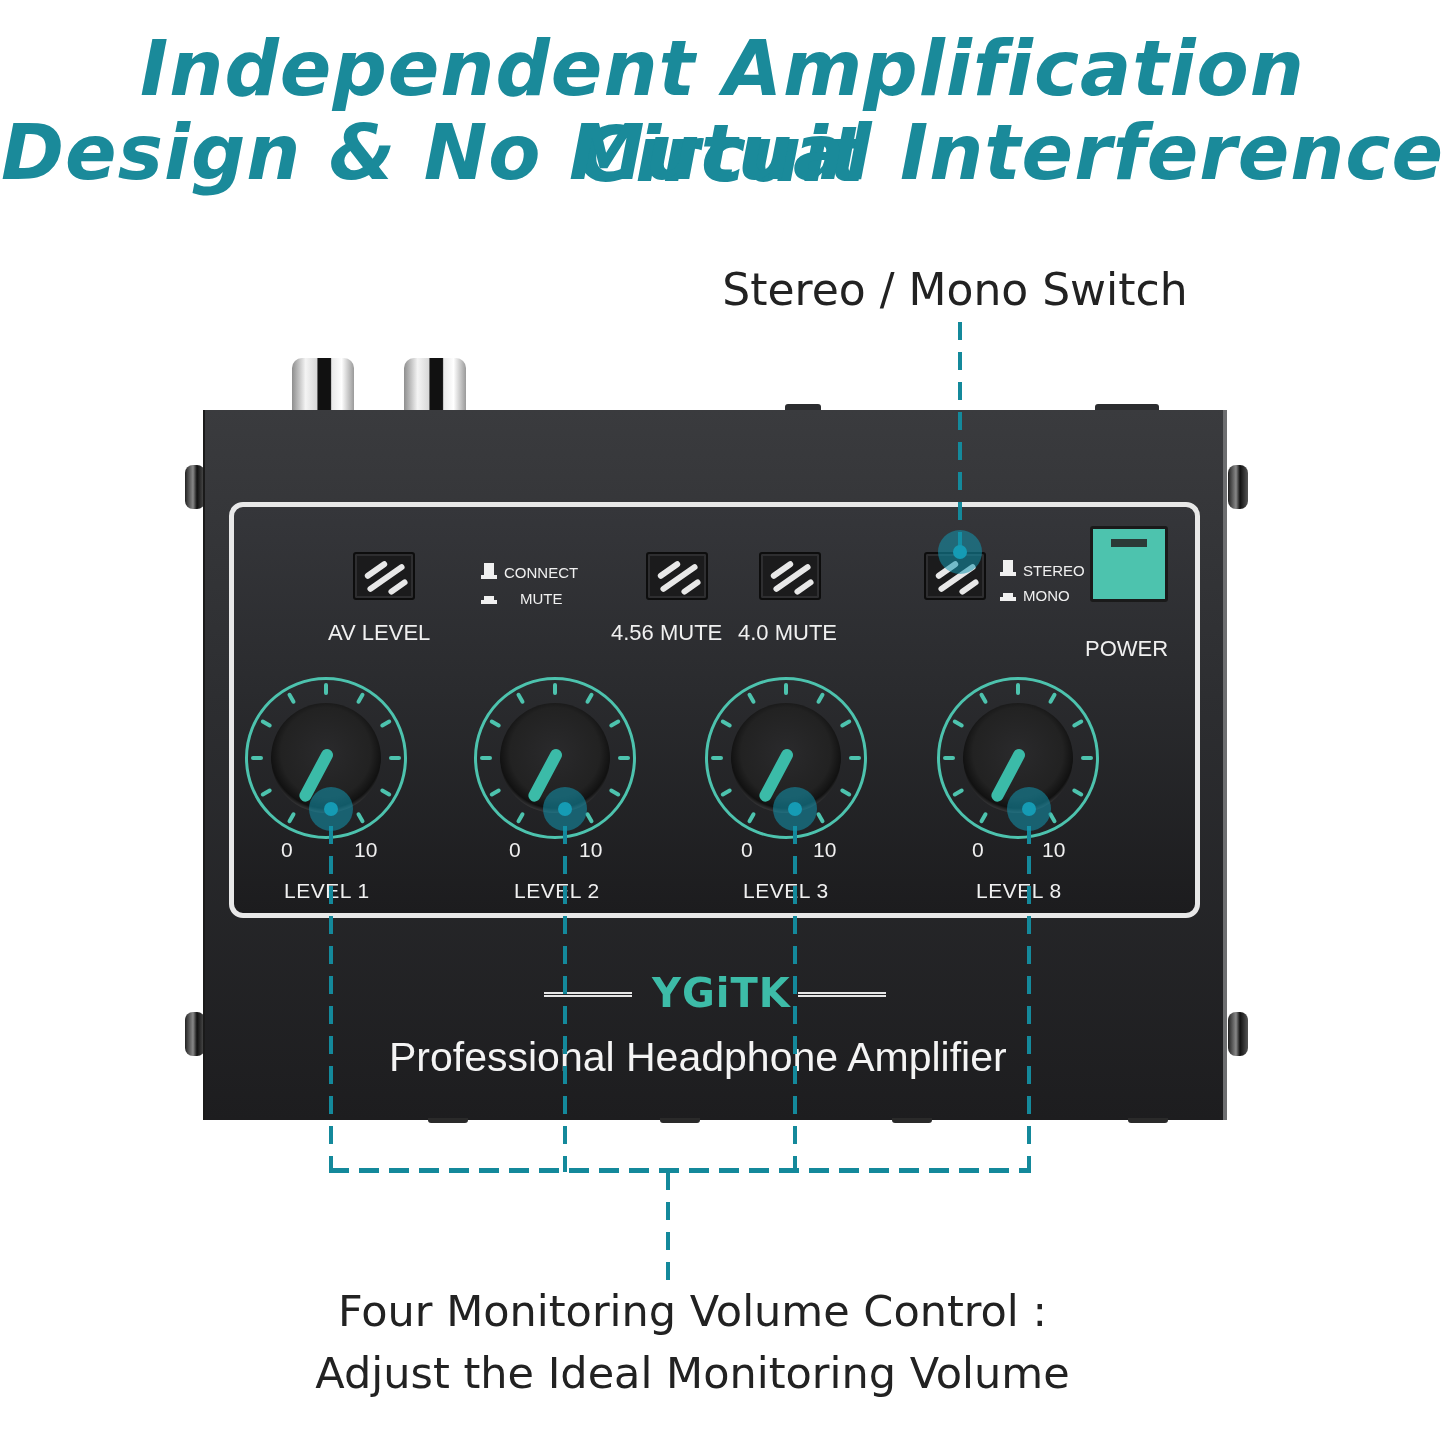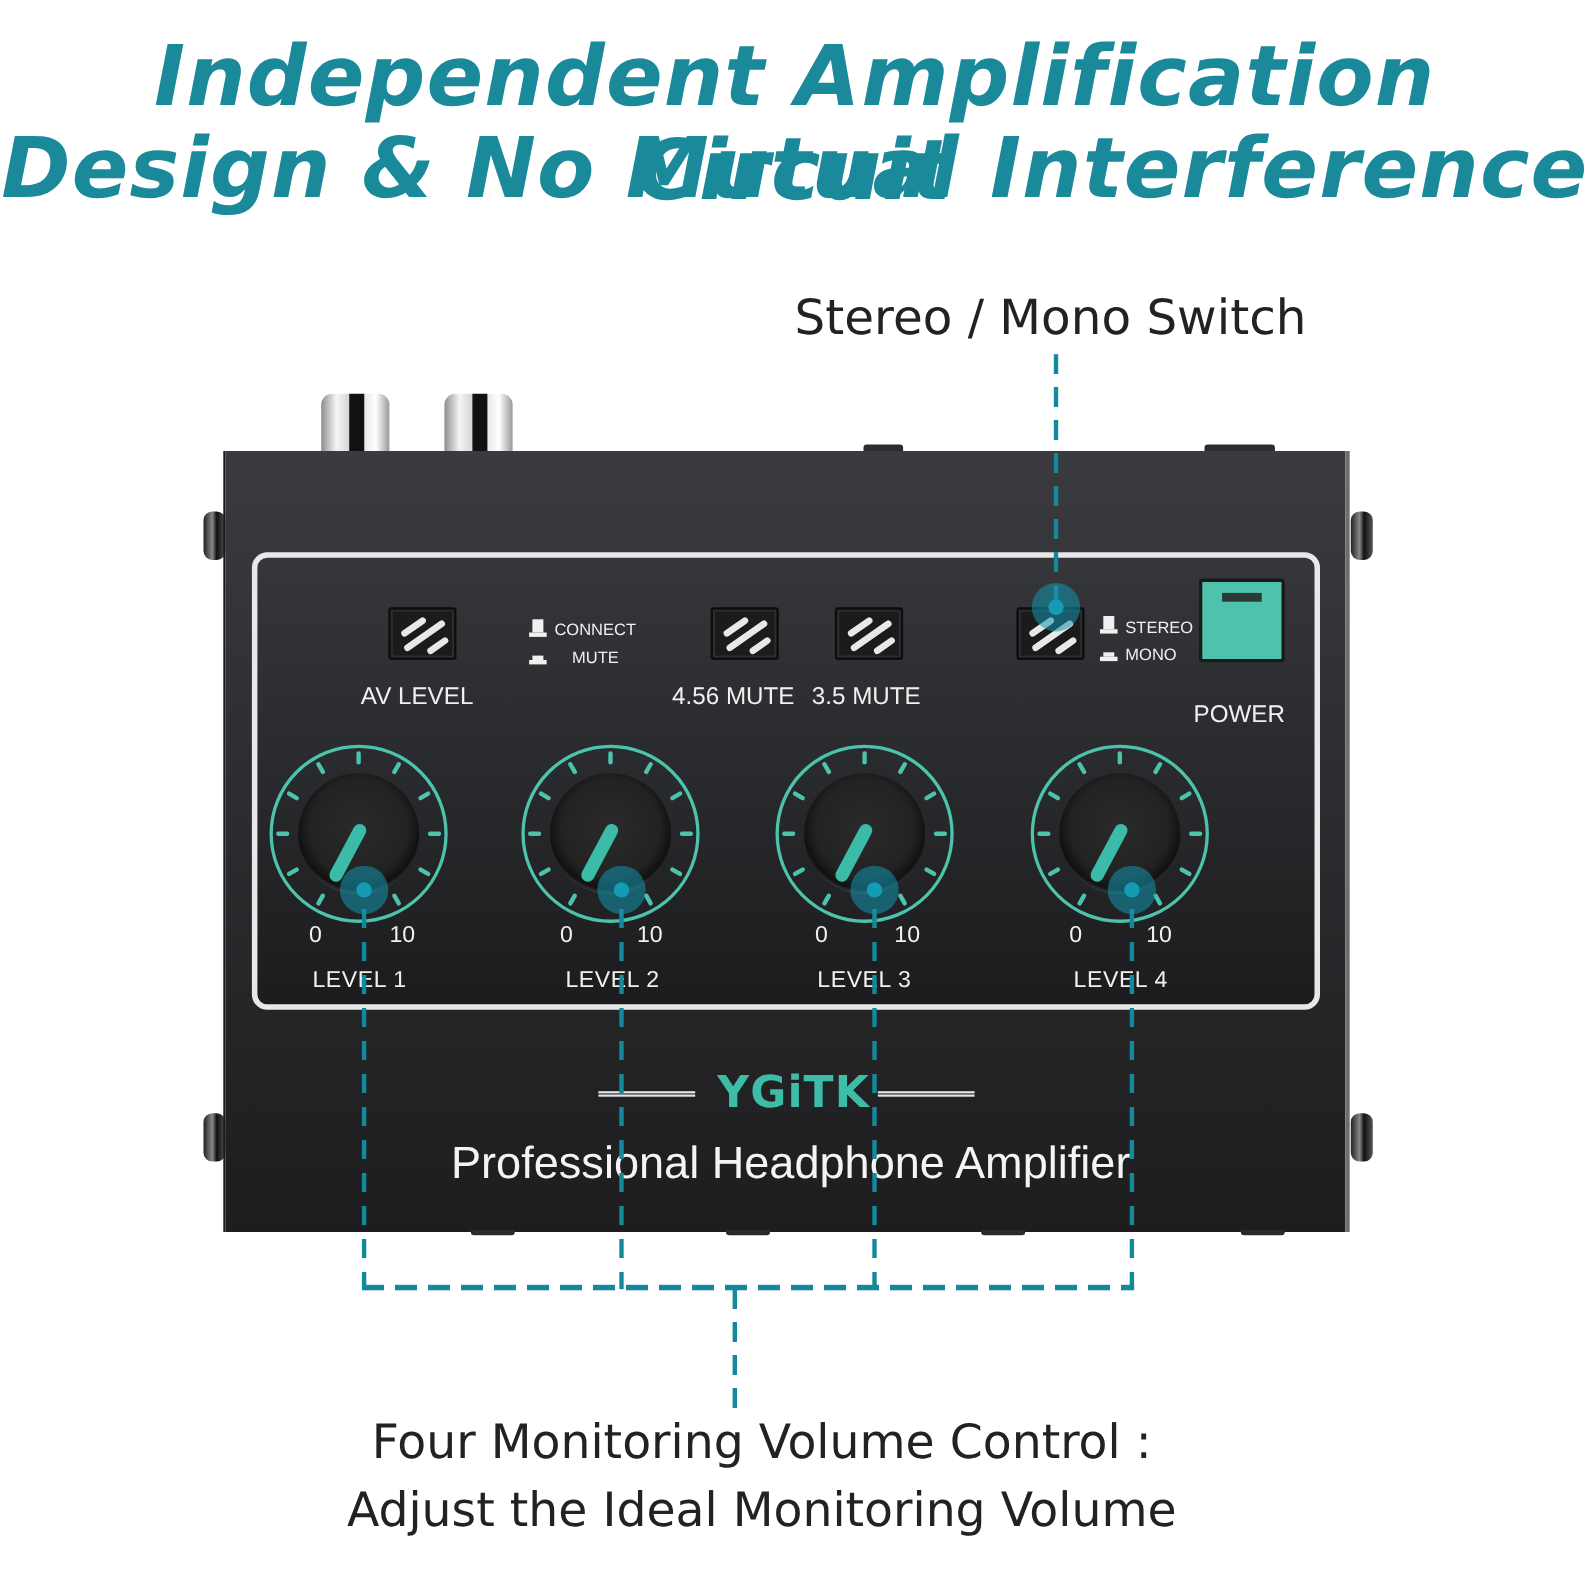--- a/index.html
+++ b/index.html
@@ -80,21 +80,21 @@
 
   .dot { position: absolute; width: 44px; height: 44px; border-radius: 50%; background: rgba(18,150,175,0.55); }
   .dot::after { content: ""; position: absolute; left: 15px; top: 15px; width: 14px; height: 14px; border-radius: 50%; background: #159bb4; }
 
   .vdash { position: absolute; width: 4px; background: repeating-linear-gradient(180deg,#14899b 0 18px,transparent 18px 30px); }
   .hdash { position: absolute; height: 5px; background: repeating-linear-gradient(90deg,#14899b 0 20px,transparent 20px 30px); }
 
   .brand { position: absolute; left: 652px; top: 970px; font-family: "DejaVu Sans", sans-serif; font-weight: bold;
     font-size: 40px; color: #3dbca8; letter-spacing: 1px; }
   .brand-line { position: absolute; height: 5px; border-top: 2px solid #e6e6e6; border-bottom: 2px solid #e6e6e6; }
-  .product { position: absolute; left: 389px; top: 1034px; font-size: 41px; color: #f4f4f4; white-space: nowrap; margin-left: 21px; }
+  .product { position: absolute; left: 389px; top: 1034px; font-size: 41px; color: #f4f4f4; white-space: nowrap; }
 </style>
 </head>
 <body>
 
 <div class="headline l1">Independent Amplification Circuit</div>
 <div class="headline l2">Design &amp; No Mutual Interference</div>
 
 <div class="callout-top">Stereo / Mono Switch</div>
 
 <div class="rca r1"></div>
@@ -132,21 +132,21 @@
     <span class="stripe s2"></span>
     <span class="stripe s3"></span>
 </div>
 <div class="lbl" style="left:611px;top:620px;">4.56 MUTE</div>
 
 <div class="btn" style="left:759px;top:552px;">
   <span class="stripe s1"></span>
     <span class="stripe s2"></span>
     <span class="stripe s3"></span>
 </div>
-<div class="lbl" style="left:738px;top:620px;">3.5 MUTE</div>
+<div class="lbl" style="left:738px;top:620px;">4.0 MUTE</div>
 
 <div class="btn" style="left:924px;top:552px;">
   <span class="stripe s1"></span>
     <span class="stripe s2"></span>
     <span class="stripe s3"></span>
 </div>
 <div class="ind-up" style="left:1000px;top:560px;"></div>
 <div class="small-lbl" style="left:1023px;top:562px;">STEREO</div>
 <div class="ind-down" style="left:1000px;top:593px;"></div>
 <div class="small-lbl" style="left:1023px;top:587px;">MONO</div>
@@ -228,21 +228,21 @@
 <div class="knob-scale" style="left:509px;top:838px;">0</div>
 <div class="knob-scale" style="left:579px;top:838px;">10</div>
 <div class="knob-label" style="left:514px;top:879px;">LEVEL 2</div>
 
 <div class="knob-scale" style="left:741px;top:838px;">0</div>
 <div class="knob-scale" style="left:813px;top:838px;">10</div>
 <div class="knob-label" style="left:743px;top:879px;">LEVEL 3</div>
 
 <div class="knob-scale" style="left:972px;top:838px;">0</div>
 <div class="knob-scale" style="left:1042px;top:838px;">10</div>
-<div class="knob-label" style="left:976px;top:879px;">LEVEL 4</div>
+<div class="knob-label" style="left:976px;top:879px;">LEVEL 8</div>
 
 <div class="brand-line" style="left:544px;top:992px;width:88px;"></div>
 <div class="brand">YGiTK</div>
 <div class="brand-line" style="left:798px;top:992px;width:88px;"></div>
 <div class="product">Professional Headphone Amplifier</div>
 
 <div class="vdash" style="left:958px;top:322px;height:228px;"></div>
 <div class="dot" style="left:938px;top:530px;"></div>
 
 <div class="vdash" style="left:329px;top:826px;height:346px;"></div>

